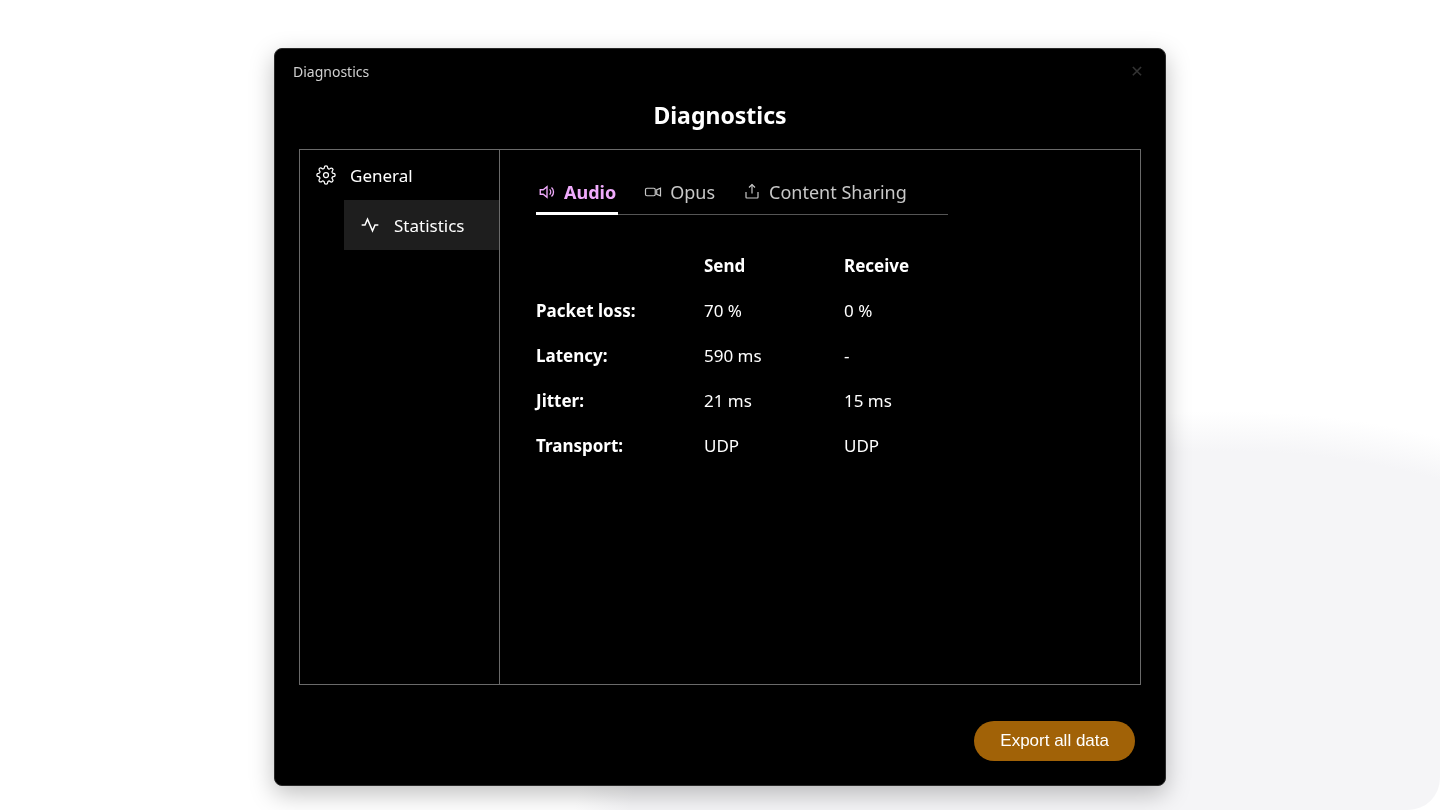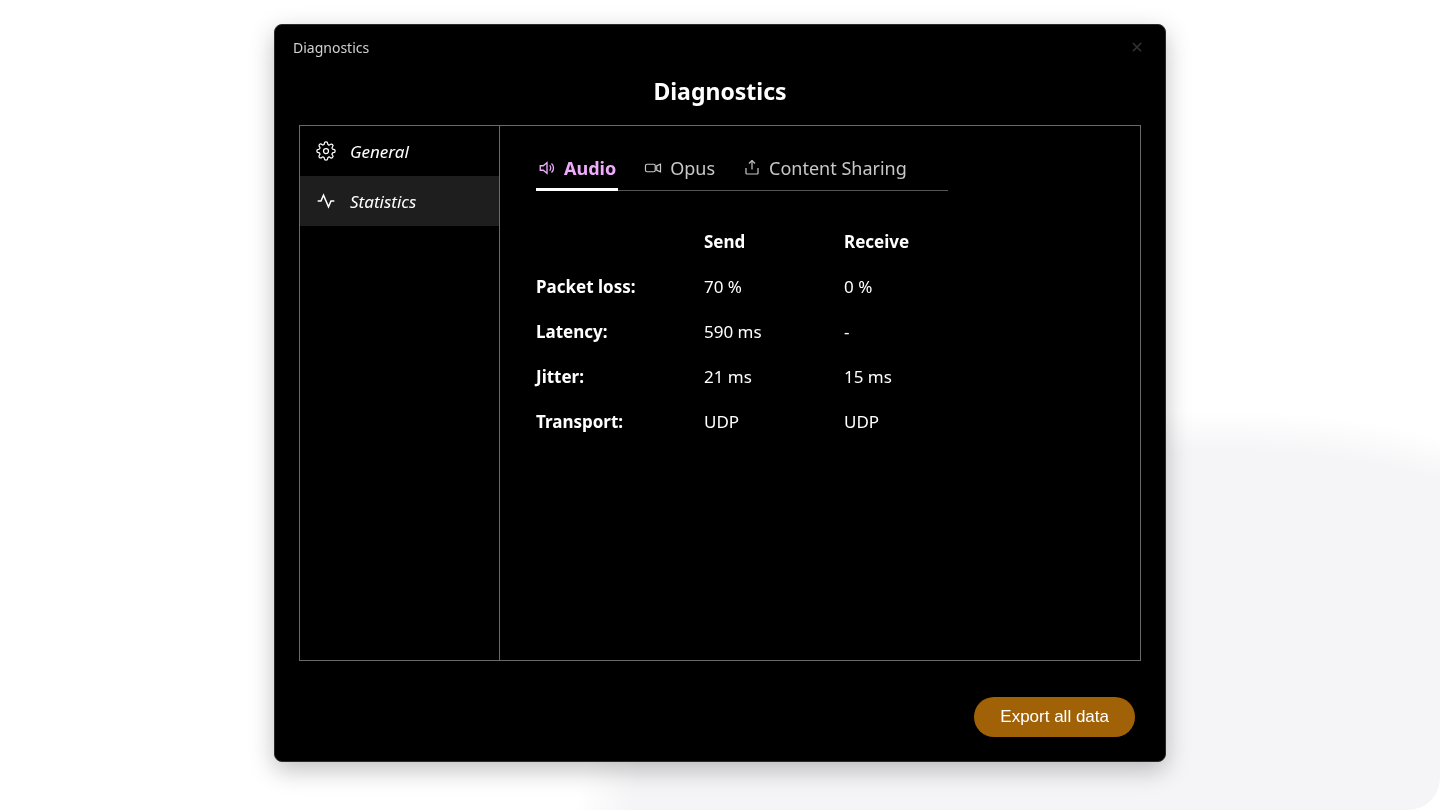--- a/index.html
+++ b/index.html
@@ -12,21 +12,21 @@
   }
   .bg-curve {
     position: absolute;
     inset: 0;
     background: radial-gradient(ellipse 1100px 800px at 85% 110%, #f5f5f7 0%, #f5f5f7 55%, #ffffff 60%);
     border-radius: 32px;
   }
   .dialog {
     position: absolute;
     left: 274px;
-    top: 24px;
+    top: 48px;
     width: 892px;
     height: 738px;
     background: #000;
     border: 1px solid #2a2a2a;
     border-radius: 8px;
     color: #fff;
     display: flex;
     flex-direction: column;
     box-shadow: 0 8px 24px rgba(0,0,0,0.25);
   }
@@ -56,34 +56,34 @@
     margin: 0 24px;
     border: 1px solid #6a6a6a;
     display: flex;
     height: 536px;
   }
   .sidebar {
     width: 200px;
     border-right: 1px solid #6a6a6a;
     display: flex;
     flex-direction: column;
-    font-style: italic;
   }
   .side-item {
     display: flex;
     align-items: center;
     gap: 14px;
     height: 50px;
     padding: 0 16px;
     font-size: 17px;
     color: #fff;
     cursor: pointer;
   }
   .side-item.active {
     background: #1e1e1e;
+    margin-left: 44px;
   }
   .side-icon {
     width: 20px;
     height: 20px;
     display: flex;
     align-items: center;
     justify-content: center;
     flex-shrink: 0;
   }
   .side-icon svg { stroke: #fff; fill: none; }

